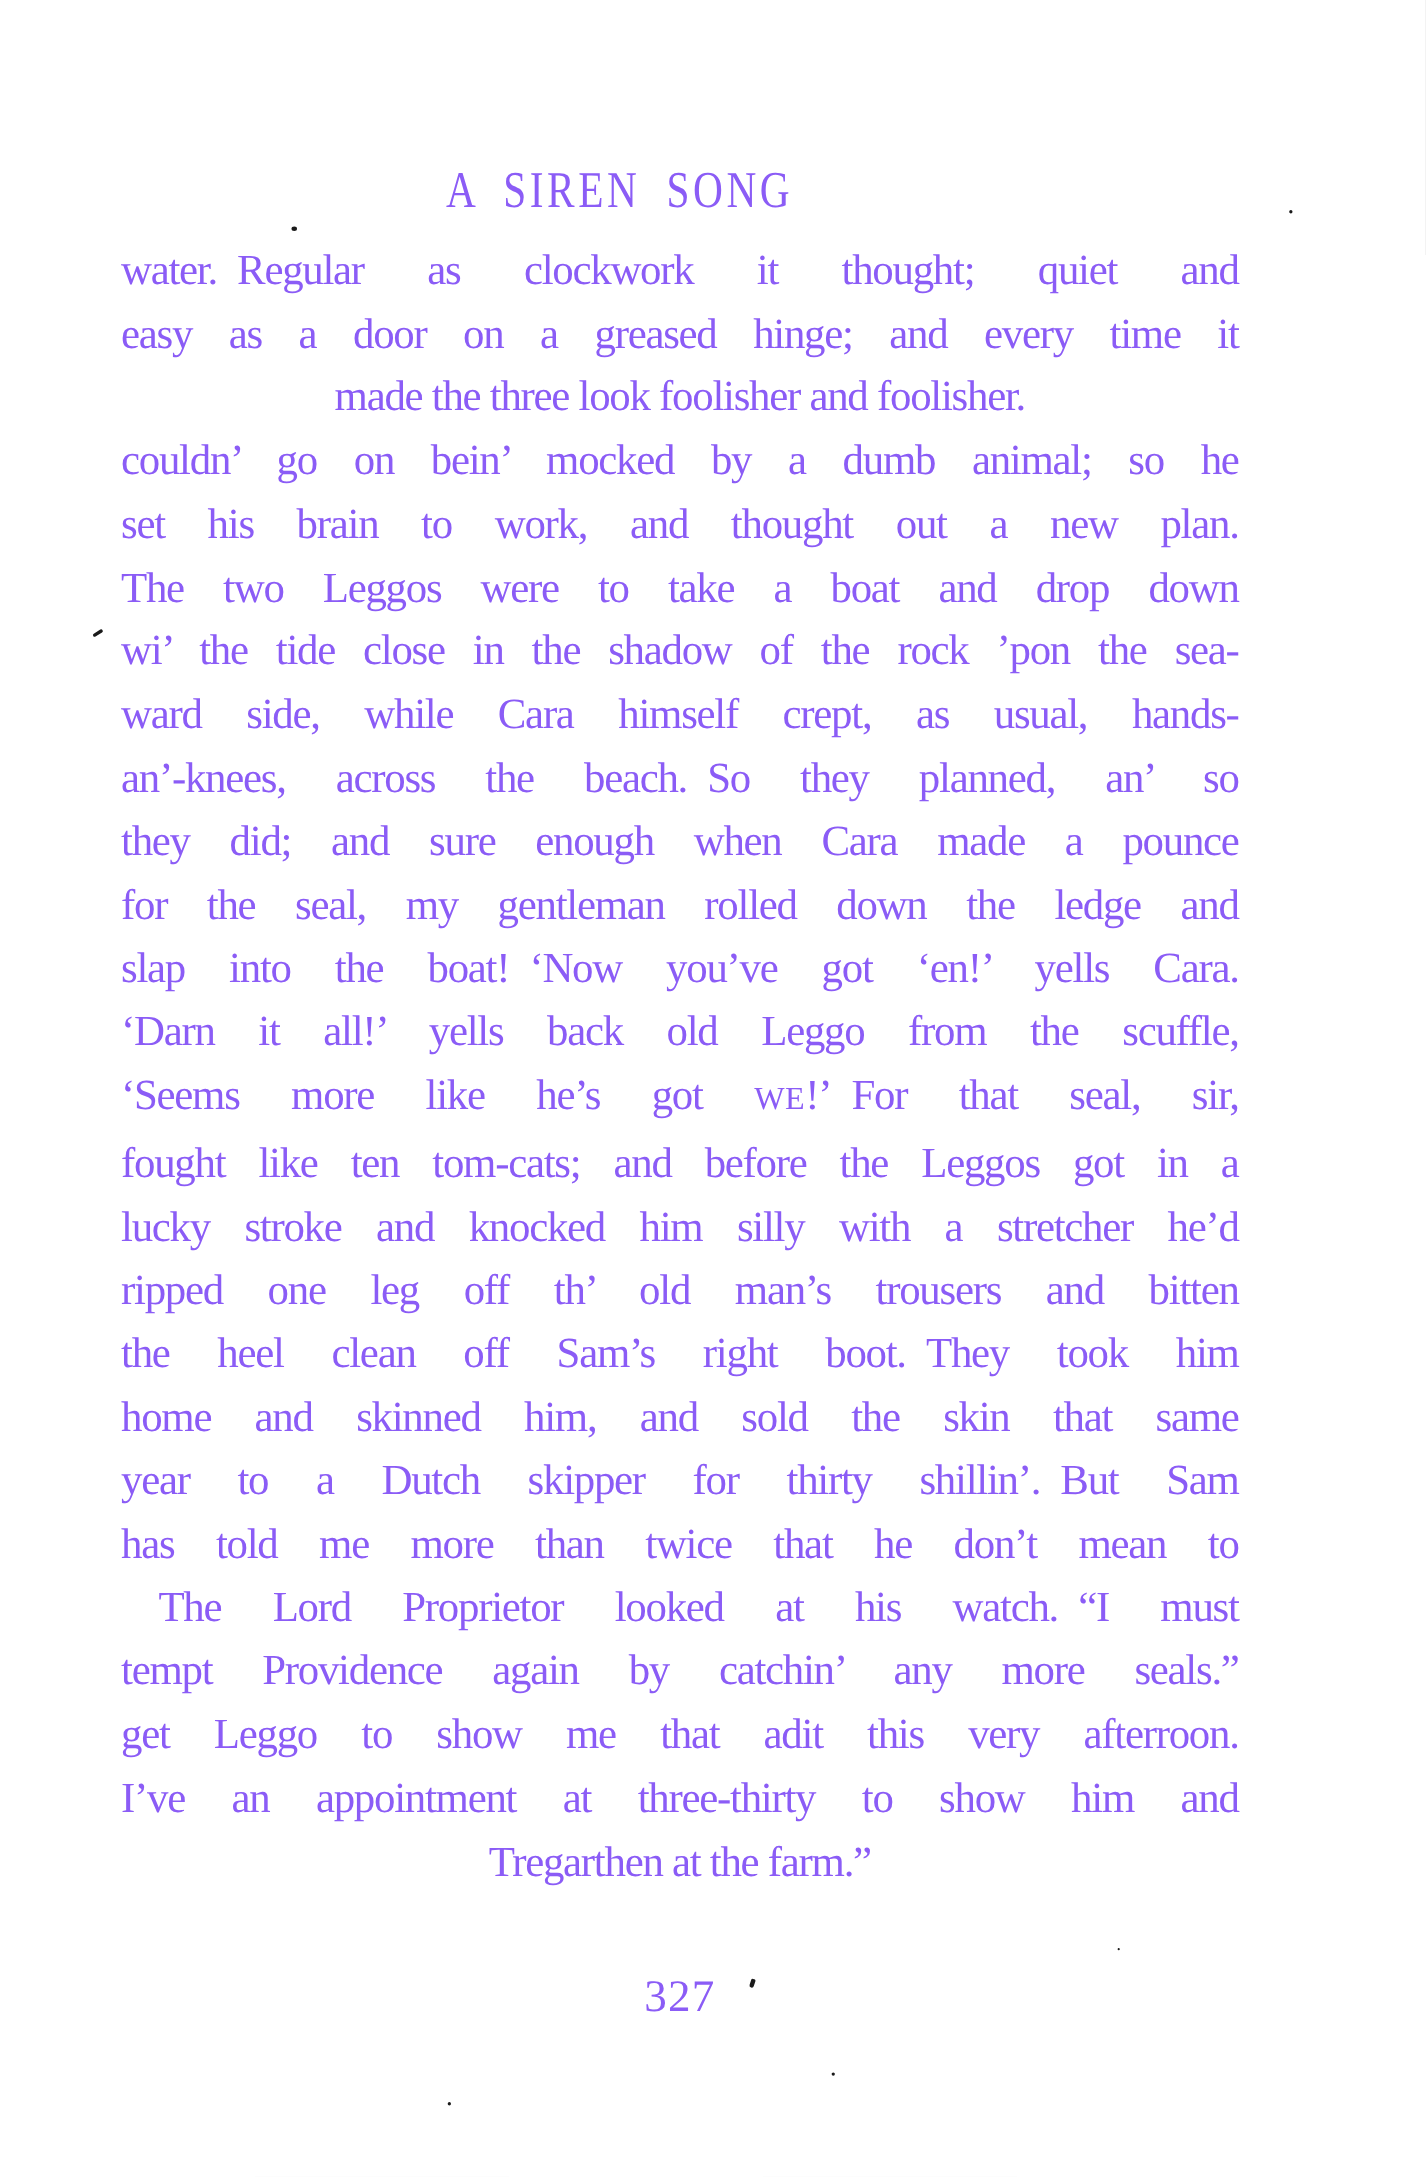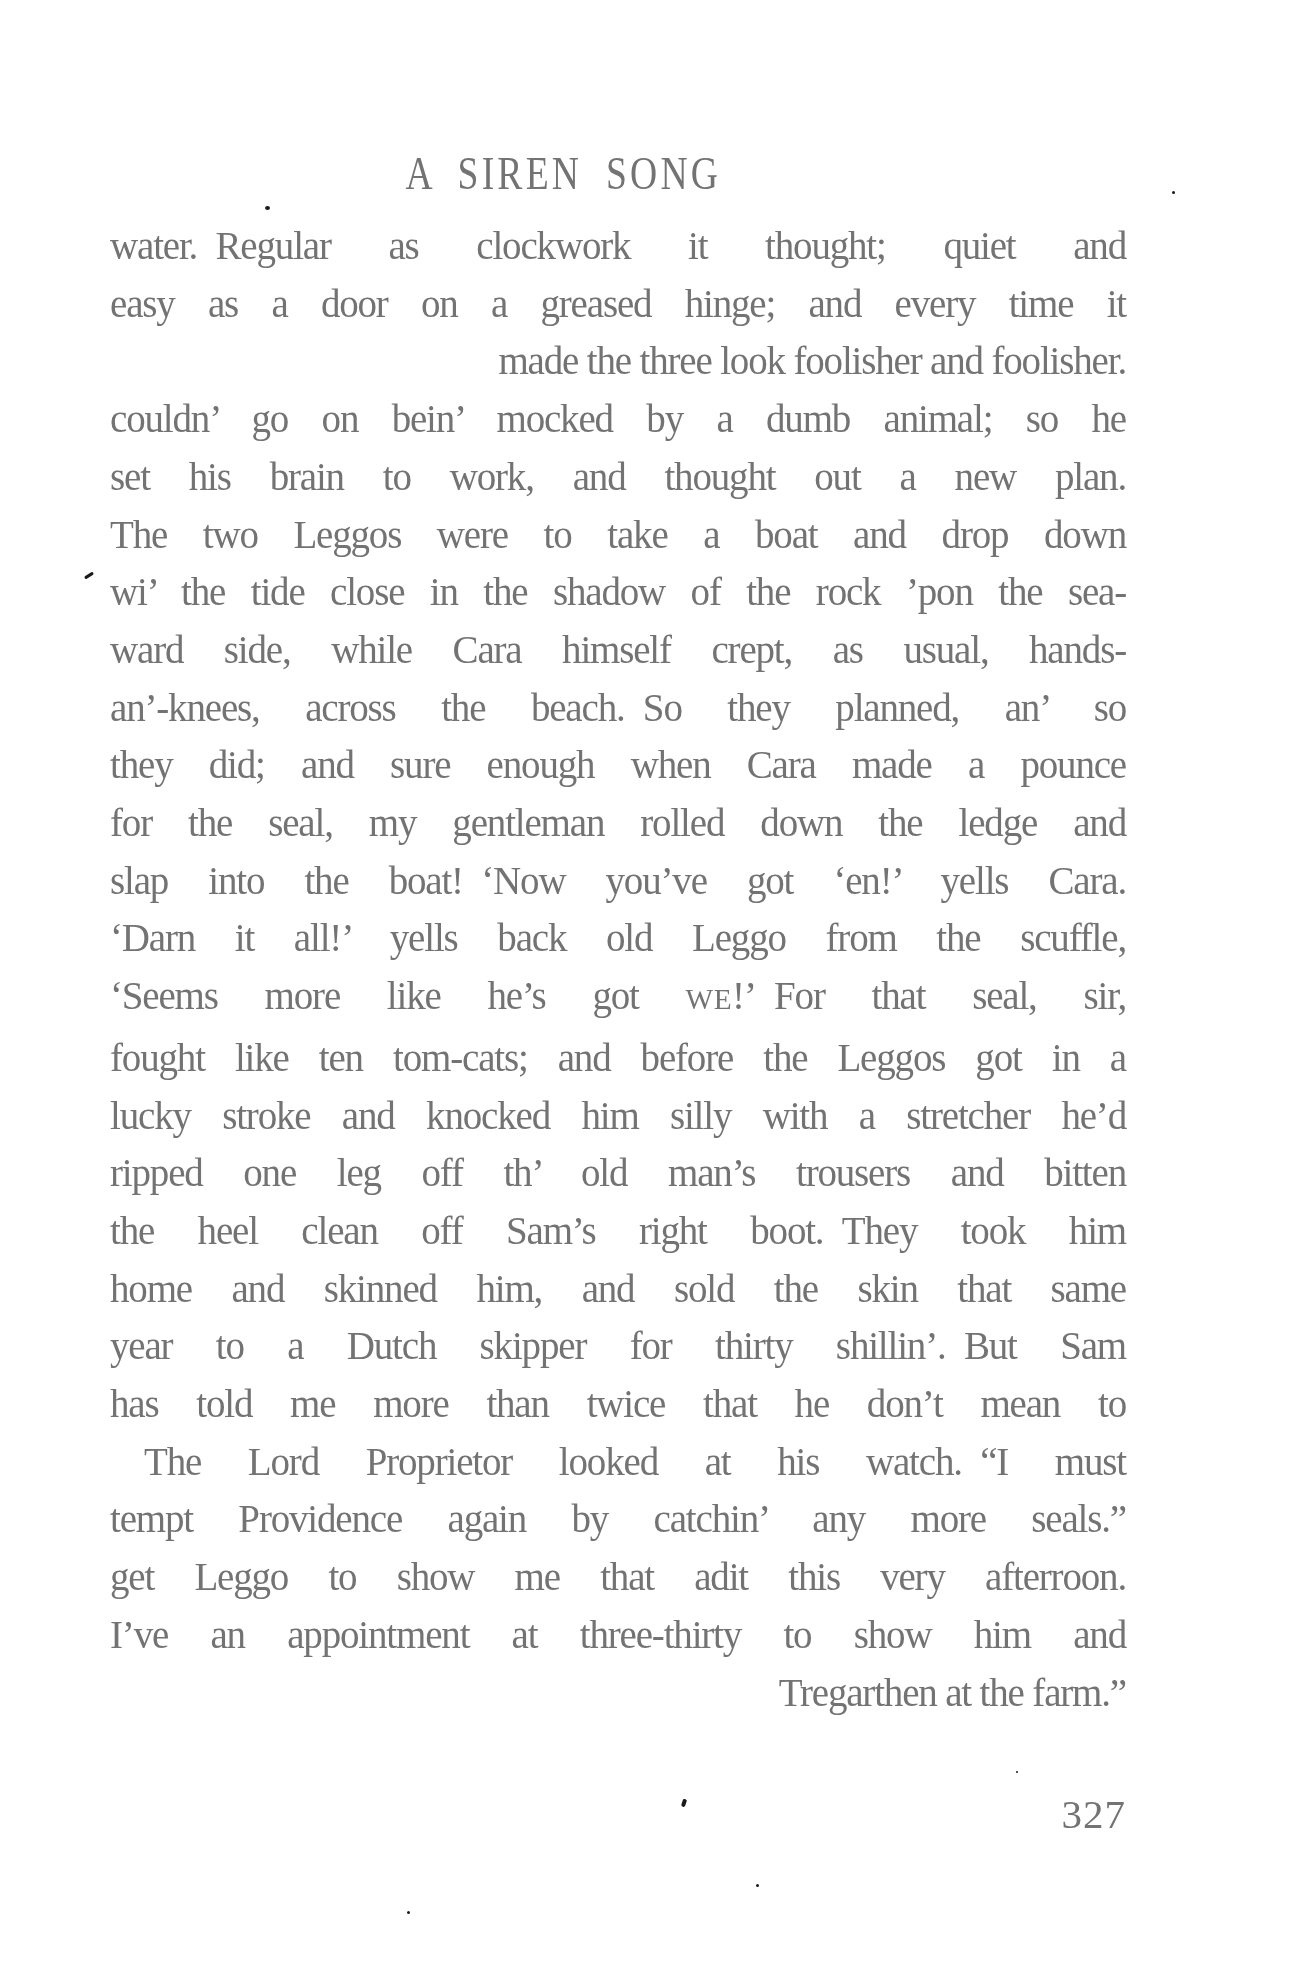--- a/index.html
+++ b/index.html
@@ -1,21 +1,21 @@
 <!DOCTYPE html>
 <html><head>
 <meta charset="utf-8">
 <style>
   html,body { margin:0; padding:0; background:#e8e8e8; }
   .page {
     position:relative;
     width:1296px; height:1979px;
     background:#ffffff;
     font-family:"Liberation Serif","DejaVu Serif",serif;
-    color:#737373;
+    color:#8b5cf6;
     overflow:hidden;
     margin:0 auto;
   }
   .header-wrap {
     position:absolute; top:146px; left:0; width:1126px;
     text-align:center;
   }
   .header-title {
     display:inline-block;
     font-size:47px;
@@ -27,26 +27,26 @@
   }
   .body-text {
     position:absolute;
     top:217px; left:110px; width:1016px;
     font-size:39px;
     line-height:57.7px;
     letter-spacing:-0.03em;
   }
   .line { width:100%; }
   .jl   { text-align:justify; text-align-last:justify; }
-  .end  { text-align:right; }
+  .end  { text-align:center; }
   .indent { text-indent:34px; }
   .smallcaps { font-size:0.75em; letter-spacing:0.5px; }
   .pagenum-wrap {
     position:absolute; top:1790px; left:110px; width:1016px;
-    text-align:right; font-size:41px; letter-spacing:1px;
+    text-align:center; font-size:41px; letter-spacing:1px;
   }
   .speck { position:absolute; background:#1a1a1a; border-radius:50%; }
   .speck.tick { border-radius:2px; }
 </style>
 </head>
 <body>
 
 <div class="page">
 
   <div class="header-wrap">

